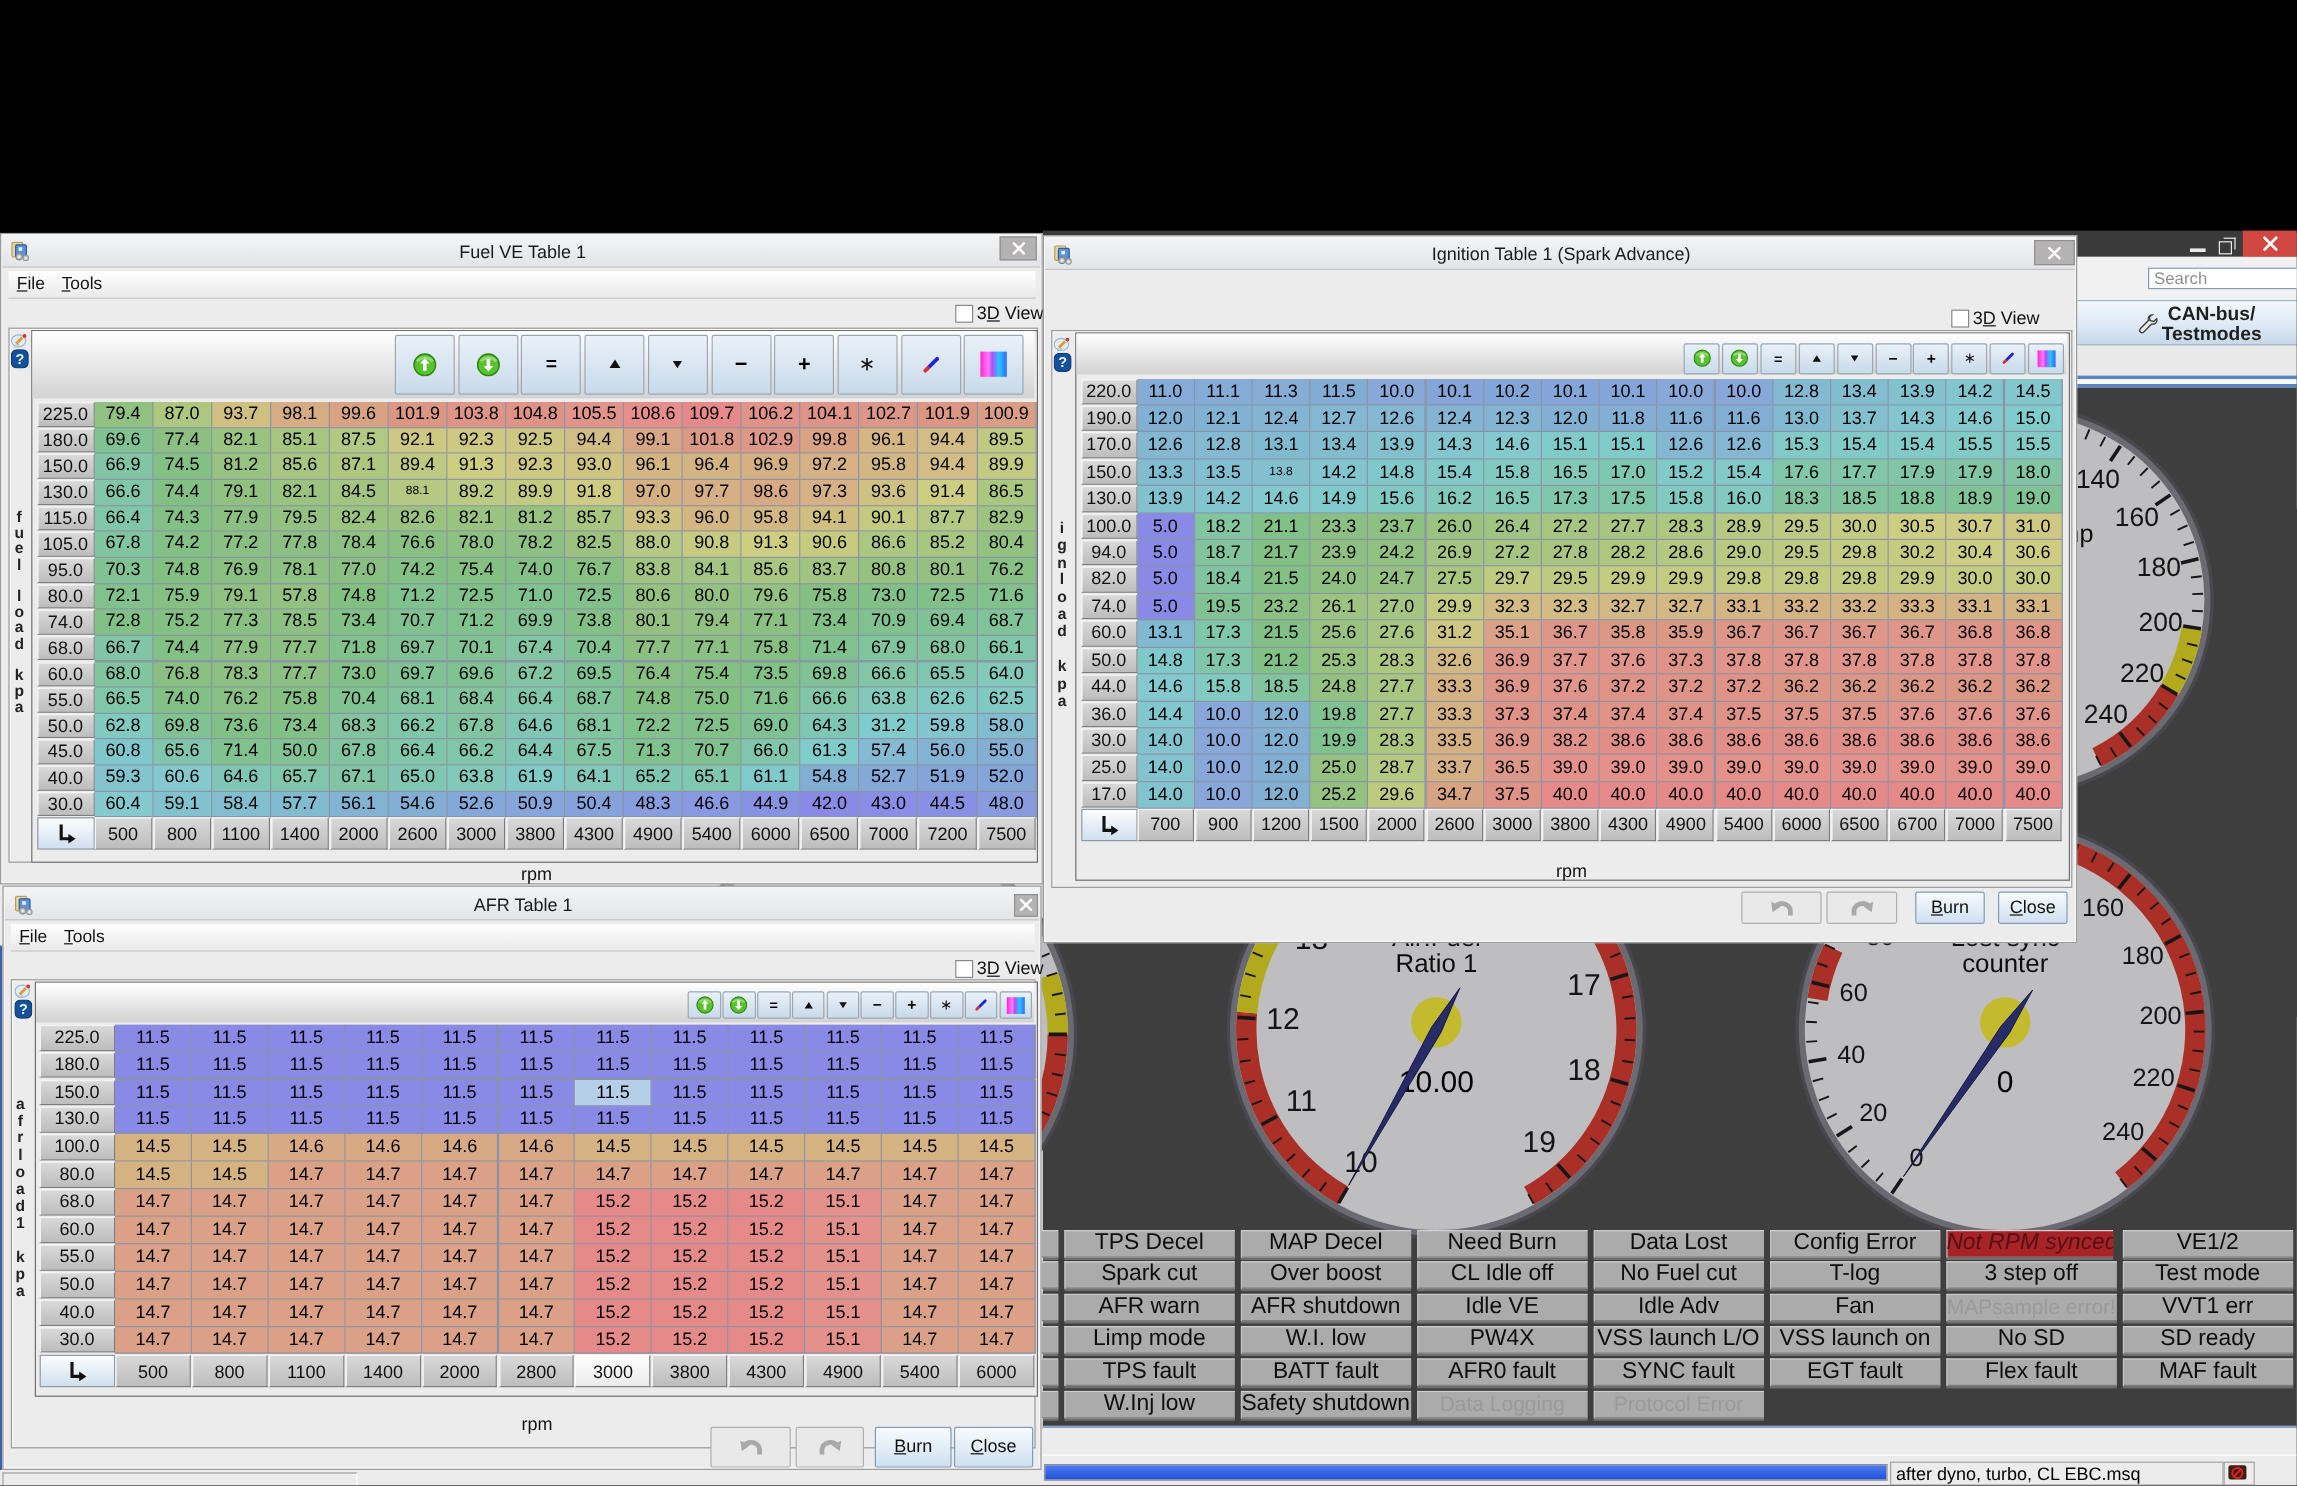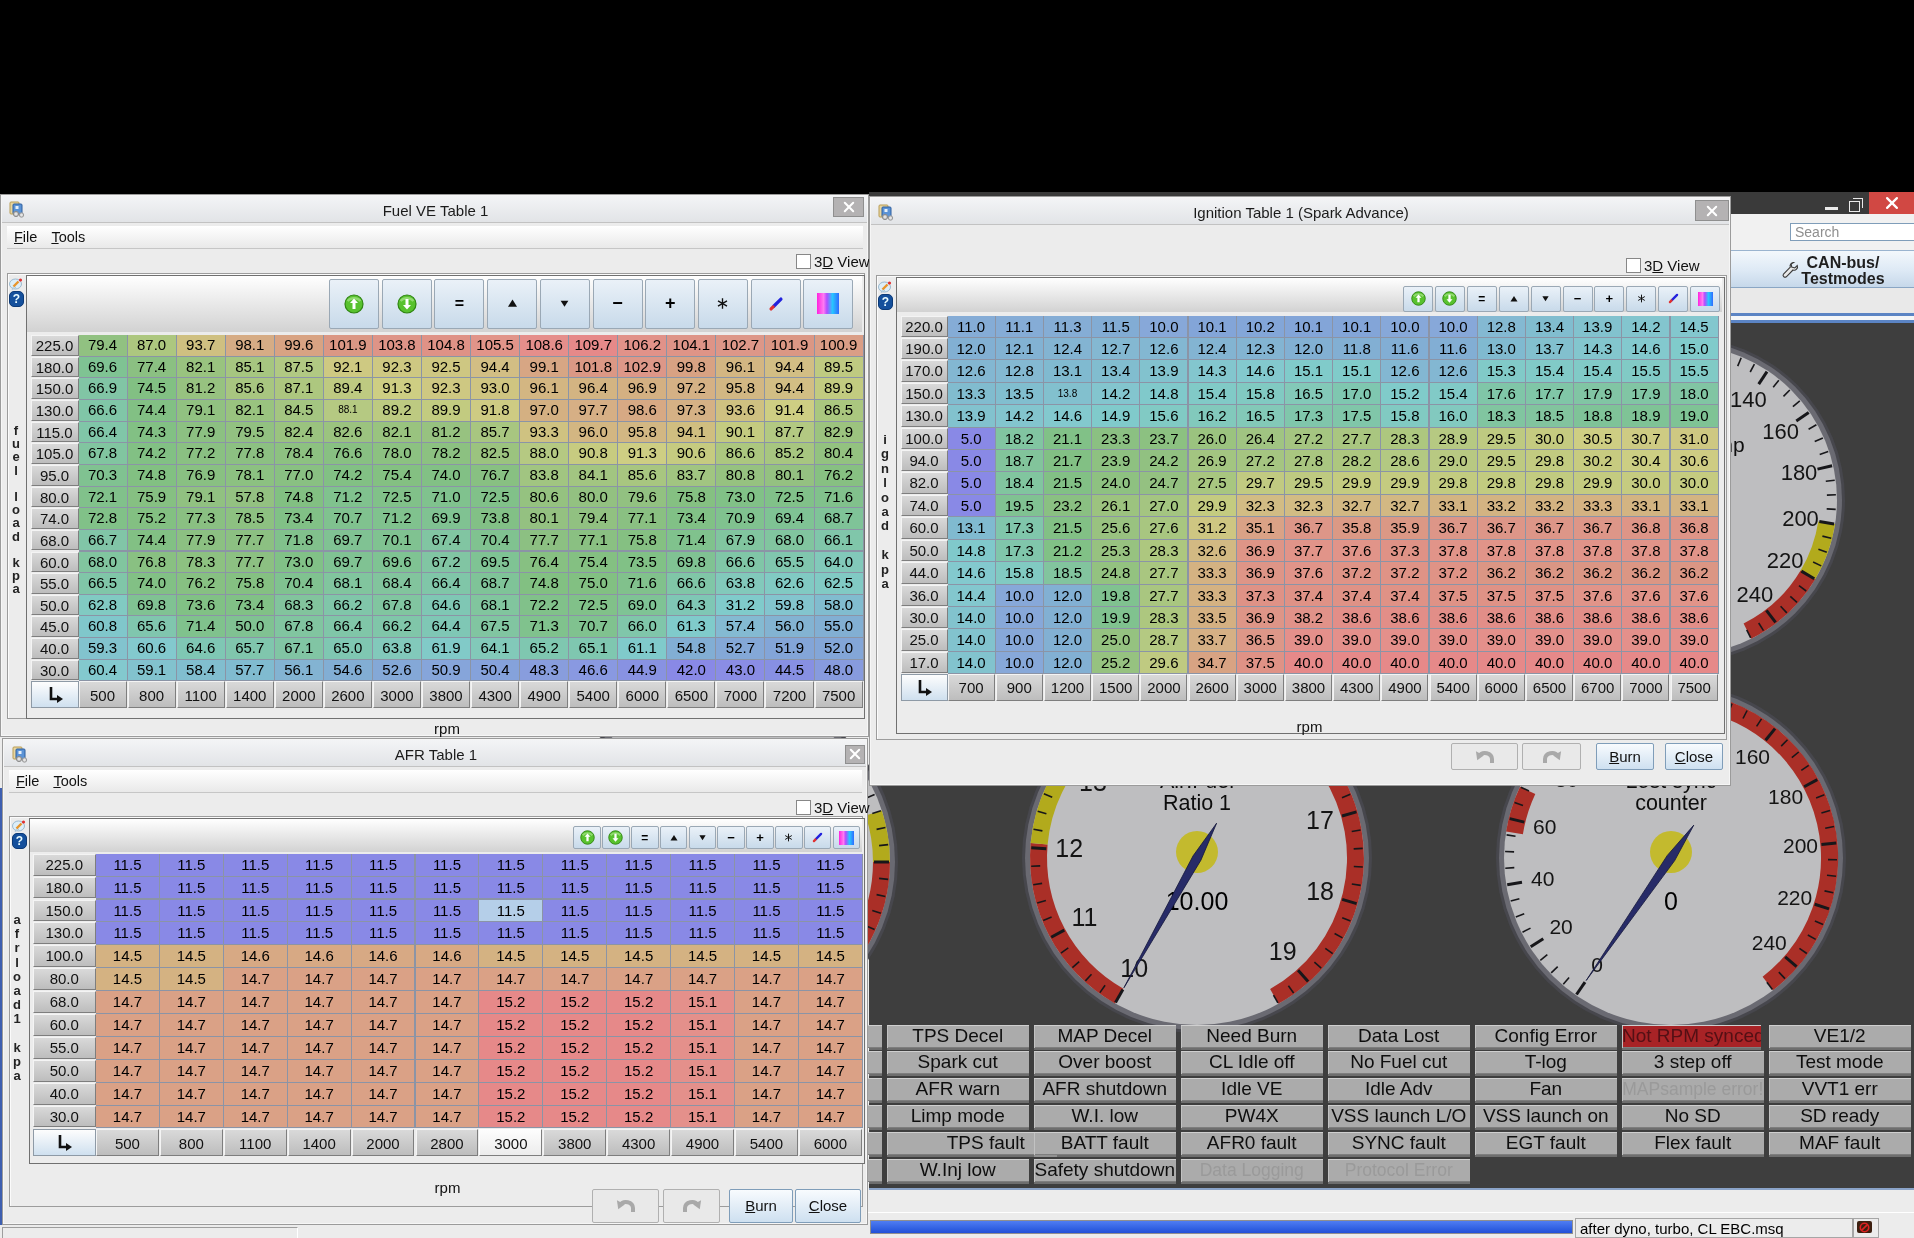--- a/index.html
+++ b/index.html
@@ -304,21 +304,21 @@
       <text x="183" y="235" text-anchor="middle" font-size="25" fill="#000">0</text>
       <circle cx="183" cy="177" r="21" fill="#c3ba2e"></circle>
       <polygon points="98.2,305.5 186.7,185.6 205.8,150.1 179.3,180.4" fill="#272b68" stroke="#14163a" stroke-width="0.8"></polygon>
     </svg>
     <div class="ind" style="left:740.0px;top:1024.5px;width:141.5px;height:23px;line-height:22.5px;"></div>
     <div class="ind" style="left:887.0px;top:1024.5px;width:141.5px;height:23px;line-height:22.5px;">TPS Decel</div>
     <div class="ind" style="left:1034.0px;top:1024.5px;width:141.5px;height:23px;line-height:22.5px;">MAP Decel</div>
     <div class="ind" style="left:1181.0px;top:1024.5px;width:141.5px;height:23px;line-height:22.5px;">Need Burn</div>
     <div class="ind" style="left:1328.0px;top:1024.5px;width:141.5px;height:23px;line-height:22.5px;">Data Lost</div>
     <div class="ind" style="left:1475.0px;top:1024.5px;width:141.5px;height:23px;line-height:22.5px;">Config Error</div>
-    <div class="ind" style="left:1622.0px;top:1024.5px;width:139px;height:23px;line-height:22.5px;background:#a82326;color:#531015;">Not RPM synced</div>
+    <div class="ind" style="left:1622.0px;top:1024.5px;width:139px;height:23px;line-height:22.5px;background:#a82326;color:#531015;font-style:italic;">Not RPM synced</div>
     <div class="ind" style="left:1769.0px;top:1024.5px;width:141.5px;height:23px;line-height:22.5px;">VE1/2</div>
     <div class="ind" style="left:740.0px;top:1051.4px;width:141.5px;height:23px;line-height:22.5px;"></div>
     <div class="ind" style="left:887.0px;top:1051.4px;width:141.5px;height:23px;line-height:22.5px;">Spark cut</div>
     <div class="ind" style="left:1034.0px;top:1051.4px;width:141.5px;height:23px;line-height:22.5px;">Over boost</div>
     <div class="ind" style="left:1181.0px;top:1051.4px;width:141.5px;height:23px;line-height:22.5px;">CL Idle off</div>
     <div class="ind" style="left:1328.0px;top:1051.4px;width:141.5px;height:23px;line-height:22.5px;">No Fuel cut</div>
     <div class="ind" style="left:1475.0px;top:1051.4px;width:141.5px;height:23px;line-height:22.5px;">T-log</div>
     <div class="ind" style="left:1622.0px;top:1051.4px;width:141.5px;height:23px;line-height:22.5px;">3 step off</div>
     <div class="ind" style="left:1769.0px;top:1051.4px;width:141.5px;height:23px;line-height:22.5px;">Test mode</div>
     <div class="ind" style="left:740.0px;top:1078.3px;width:141.5px;height:23px;line-height:22.5px;"></div>
@@ -331,21 +331,21 @@
     <div class="ind" style="left:1769.0px;top:1078.3px;width:141.5px;height:23px;line-height:22.5px;">VVT1 err</div>
     <div class="ind" style="left:740.0px;top:1105.2px;width:141.5px;height:23px;line-height:22.5px;"></div>
     <div class="ind" style="left:887.0px;top:1105.2px;width:141.5px;height:23px;line-height:22.5px;">Limp mode</div>
     <div class="ind" style="left:1034.0px;top:1105.2px;width:141.5px;height:23px;line-height:22.5px;">W.I. low</div>
     <div class="ind" style="left:1181.0px;top:1105.2px;width:141.5px;height:23px;line-height:22.5px;">PW4X</div>
     <div class="ind" style="left:1328.0px;top:1105.2px;width:141.5px;height:23px;line-height:22.5px;">VSS launch L/O</div>
     <div class="ind" style="left:1475.0px;top:1105.2px;width:141.5px;height:23px;line-height:22.5px;">VSS launch on</div>
     <div class="ind" style="left:1622.0px;top:1105.2px;width:141.5px;height:23px;line-height:22.5px;">No SD</div>
     <div class="ind" style="left:1769.0px;top:1105.2px;width:141.5px;height:23px;line-height:22.5px;">SD ready</div>
     <div class="ind" style="left:740.0px;top:1132.1px;width:141.5px;height:23px;line-height:22.5px;"></div>
-    <div class="ind" style="left:887.0px;top:1132.1px;width:141.5px;height:23px;line-height:22.5px;padding-left:28px;">TPS fault</div>
+    <div class="ind" style="left:887.0px;top:1132.1px;width:141.5px;height:23px;line-height:22.5px;">TPS fault</div>
     <div class="ind" style="left:1034.0px;top:1132.1px;width:141.5px;height:23px;line-height:22.5px;">BATT fault</div>
     <div class="ind" style="left:1181.0px;top:1132.1px;width:141.5px;height:23px;line-height:22.5px;">AFR0 fault</div>
     <div class="ind" style="left:1328.0px;top:1132.1px;width:141.5px;height:23px;line-height:22.5px;">SYNC fault</div>
     <div class="ind" style="left:1475.0px;top:1132.1px;width:141.5px;height:23px;line-height:22.5px;">EGT fault</div>
     <div class="ind" style="left:1622.0px;top:1132.1px;width:141.5px;height:23px;line-height:22.5px;">Flex fault</div>
     <div class="ind" style="left:1769.0px;top:1132.1px;width:141.5px;height:23px;line-height:22.5px;">MAF fault</div>
     <div class="ind" style="left:740.0px;top:1159.0px;width:141.5px;height:23px;line-height:22.5px;"></div>
     <div class="ind" style="left:887.0px;top:1159.0px;width:141.5px;height:23px;line-height:22.5px;">W.Inj low</div>
     <div class="ind" style="left:1034.0px;top:1159.0px;width:141.5px;height:23px;line-height:22.5px;">Safety shutdown</div>
     <div class="ind" style="left:1181.0px;top:1159.0px;width:141.5px;height:23px;line-height:22.5px;color:#9a9a9a;font-size:17.5px;">Data Logging</div>

